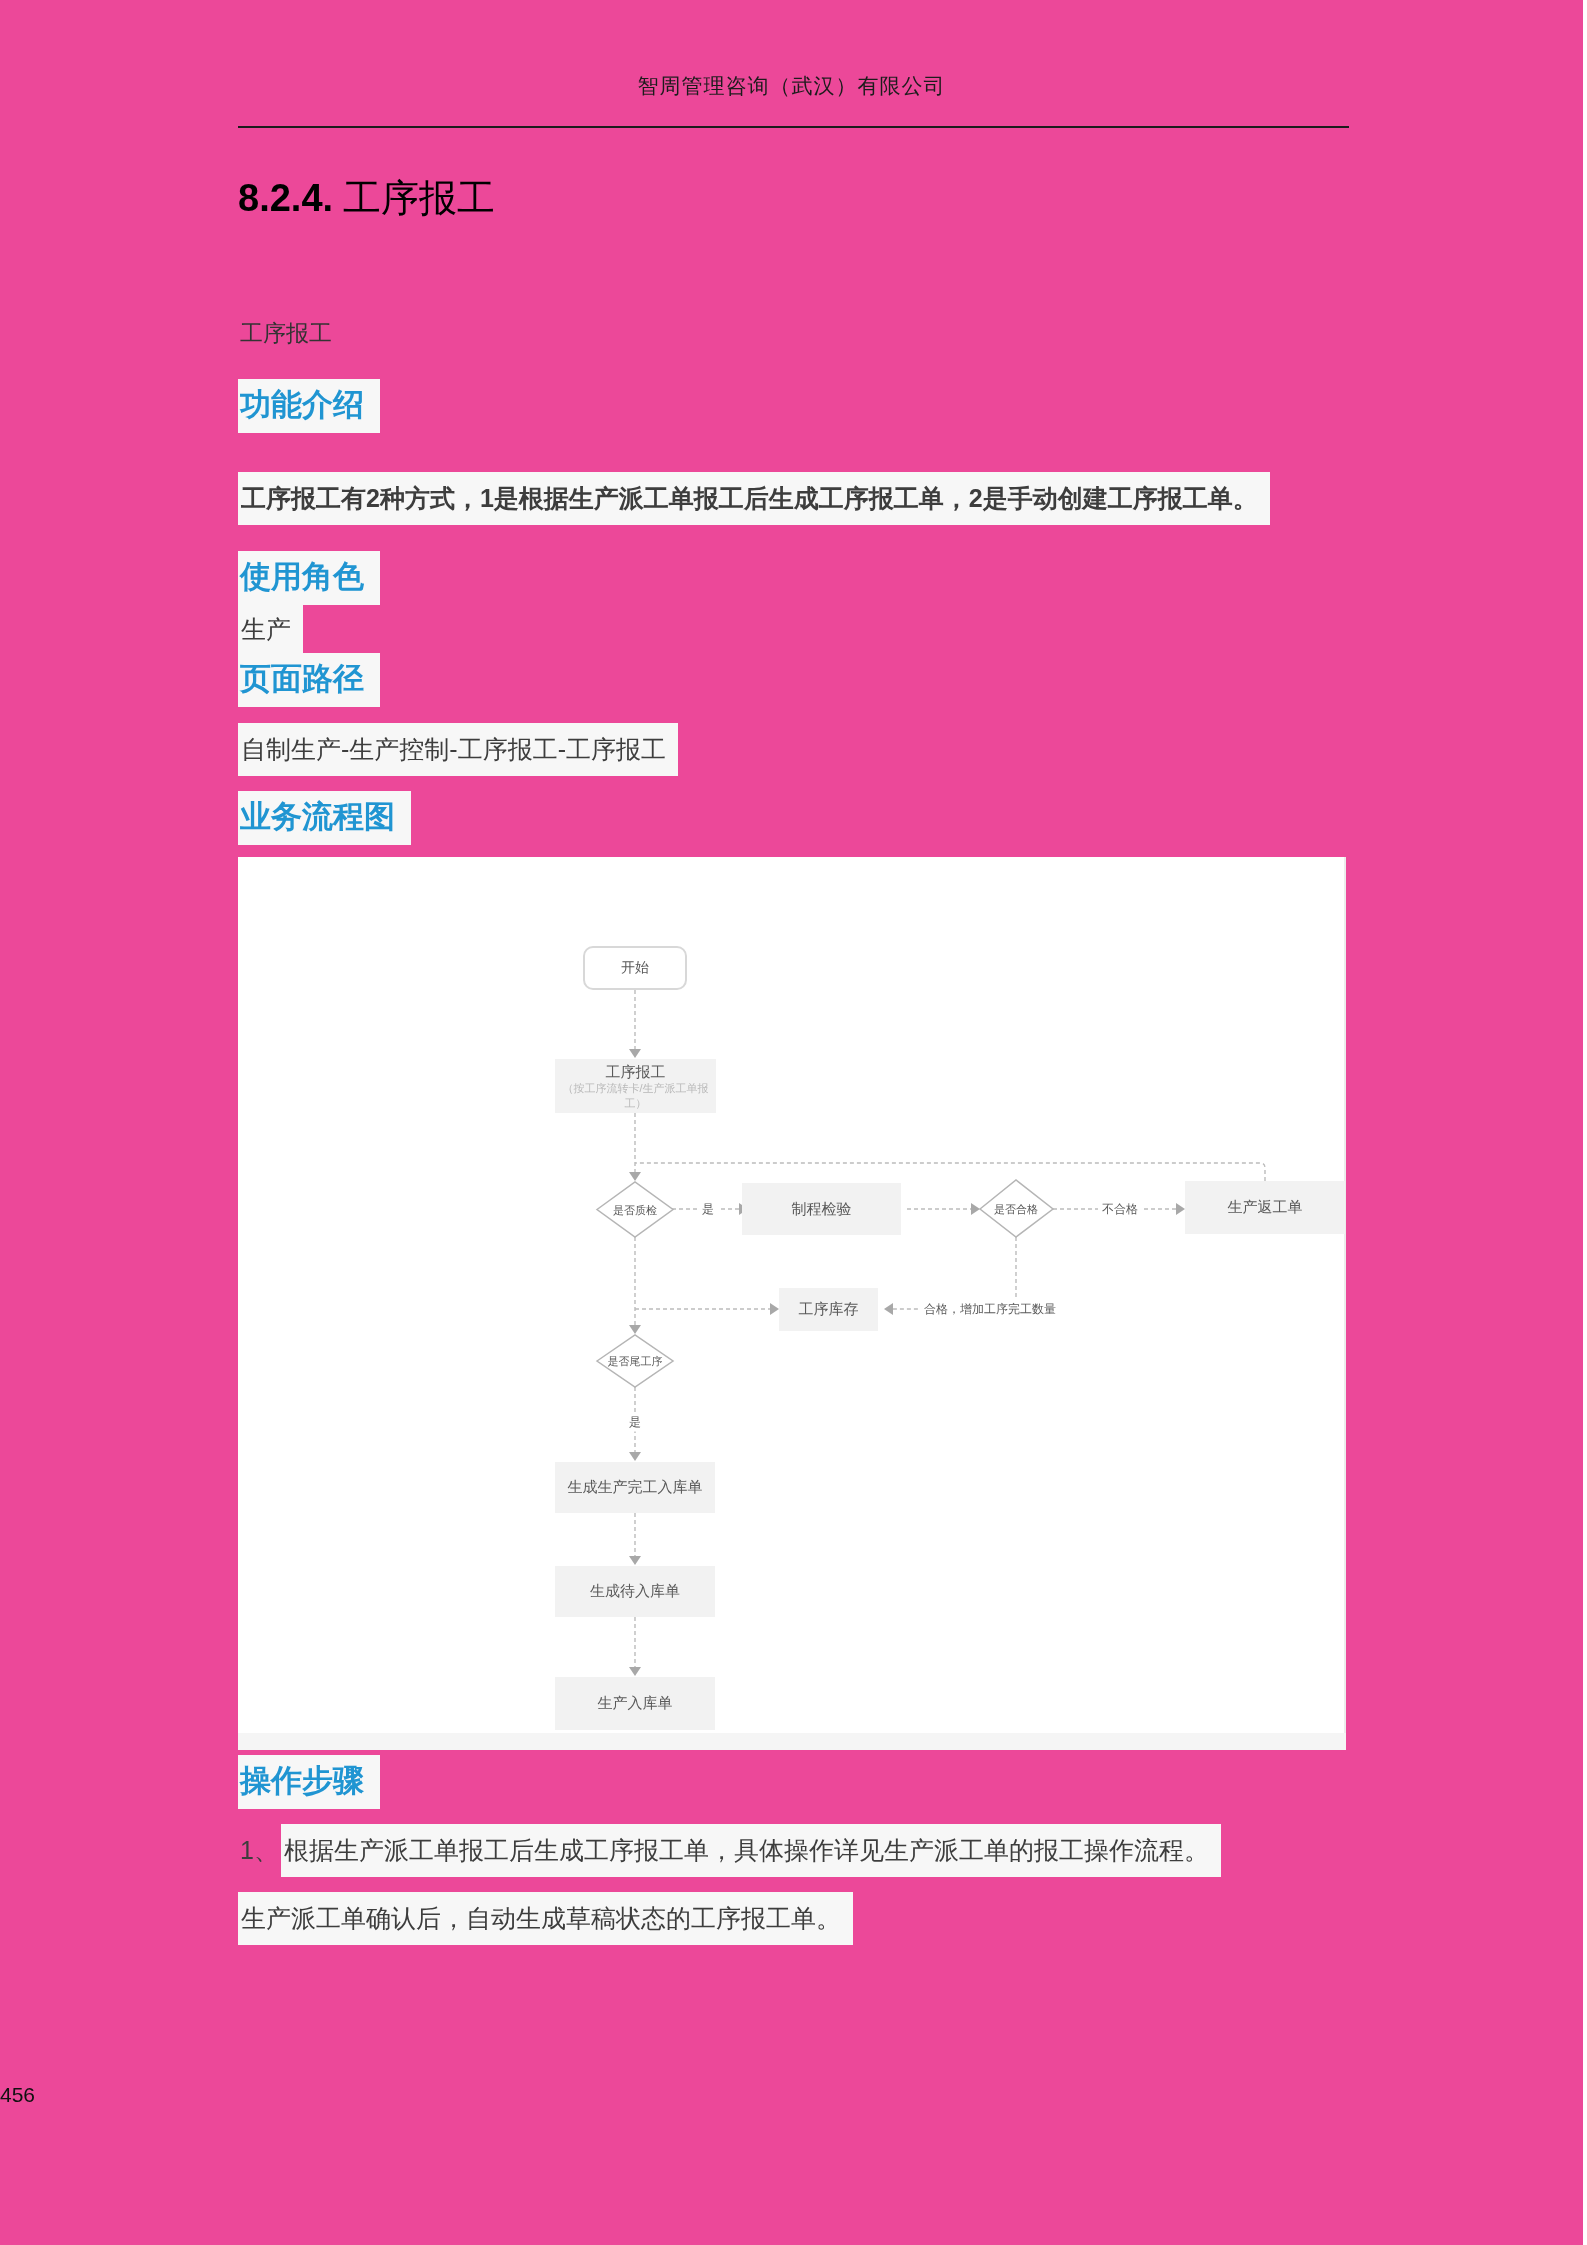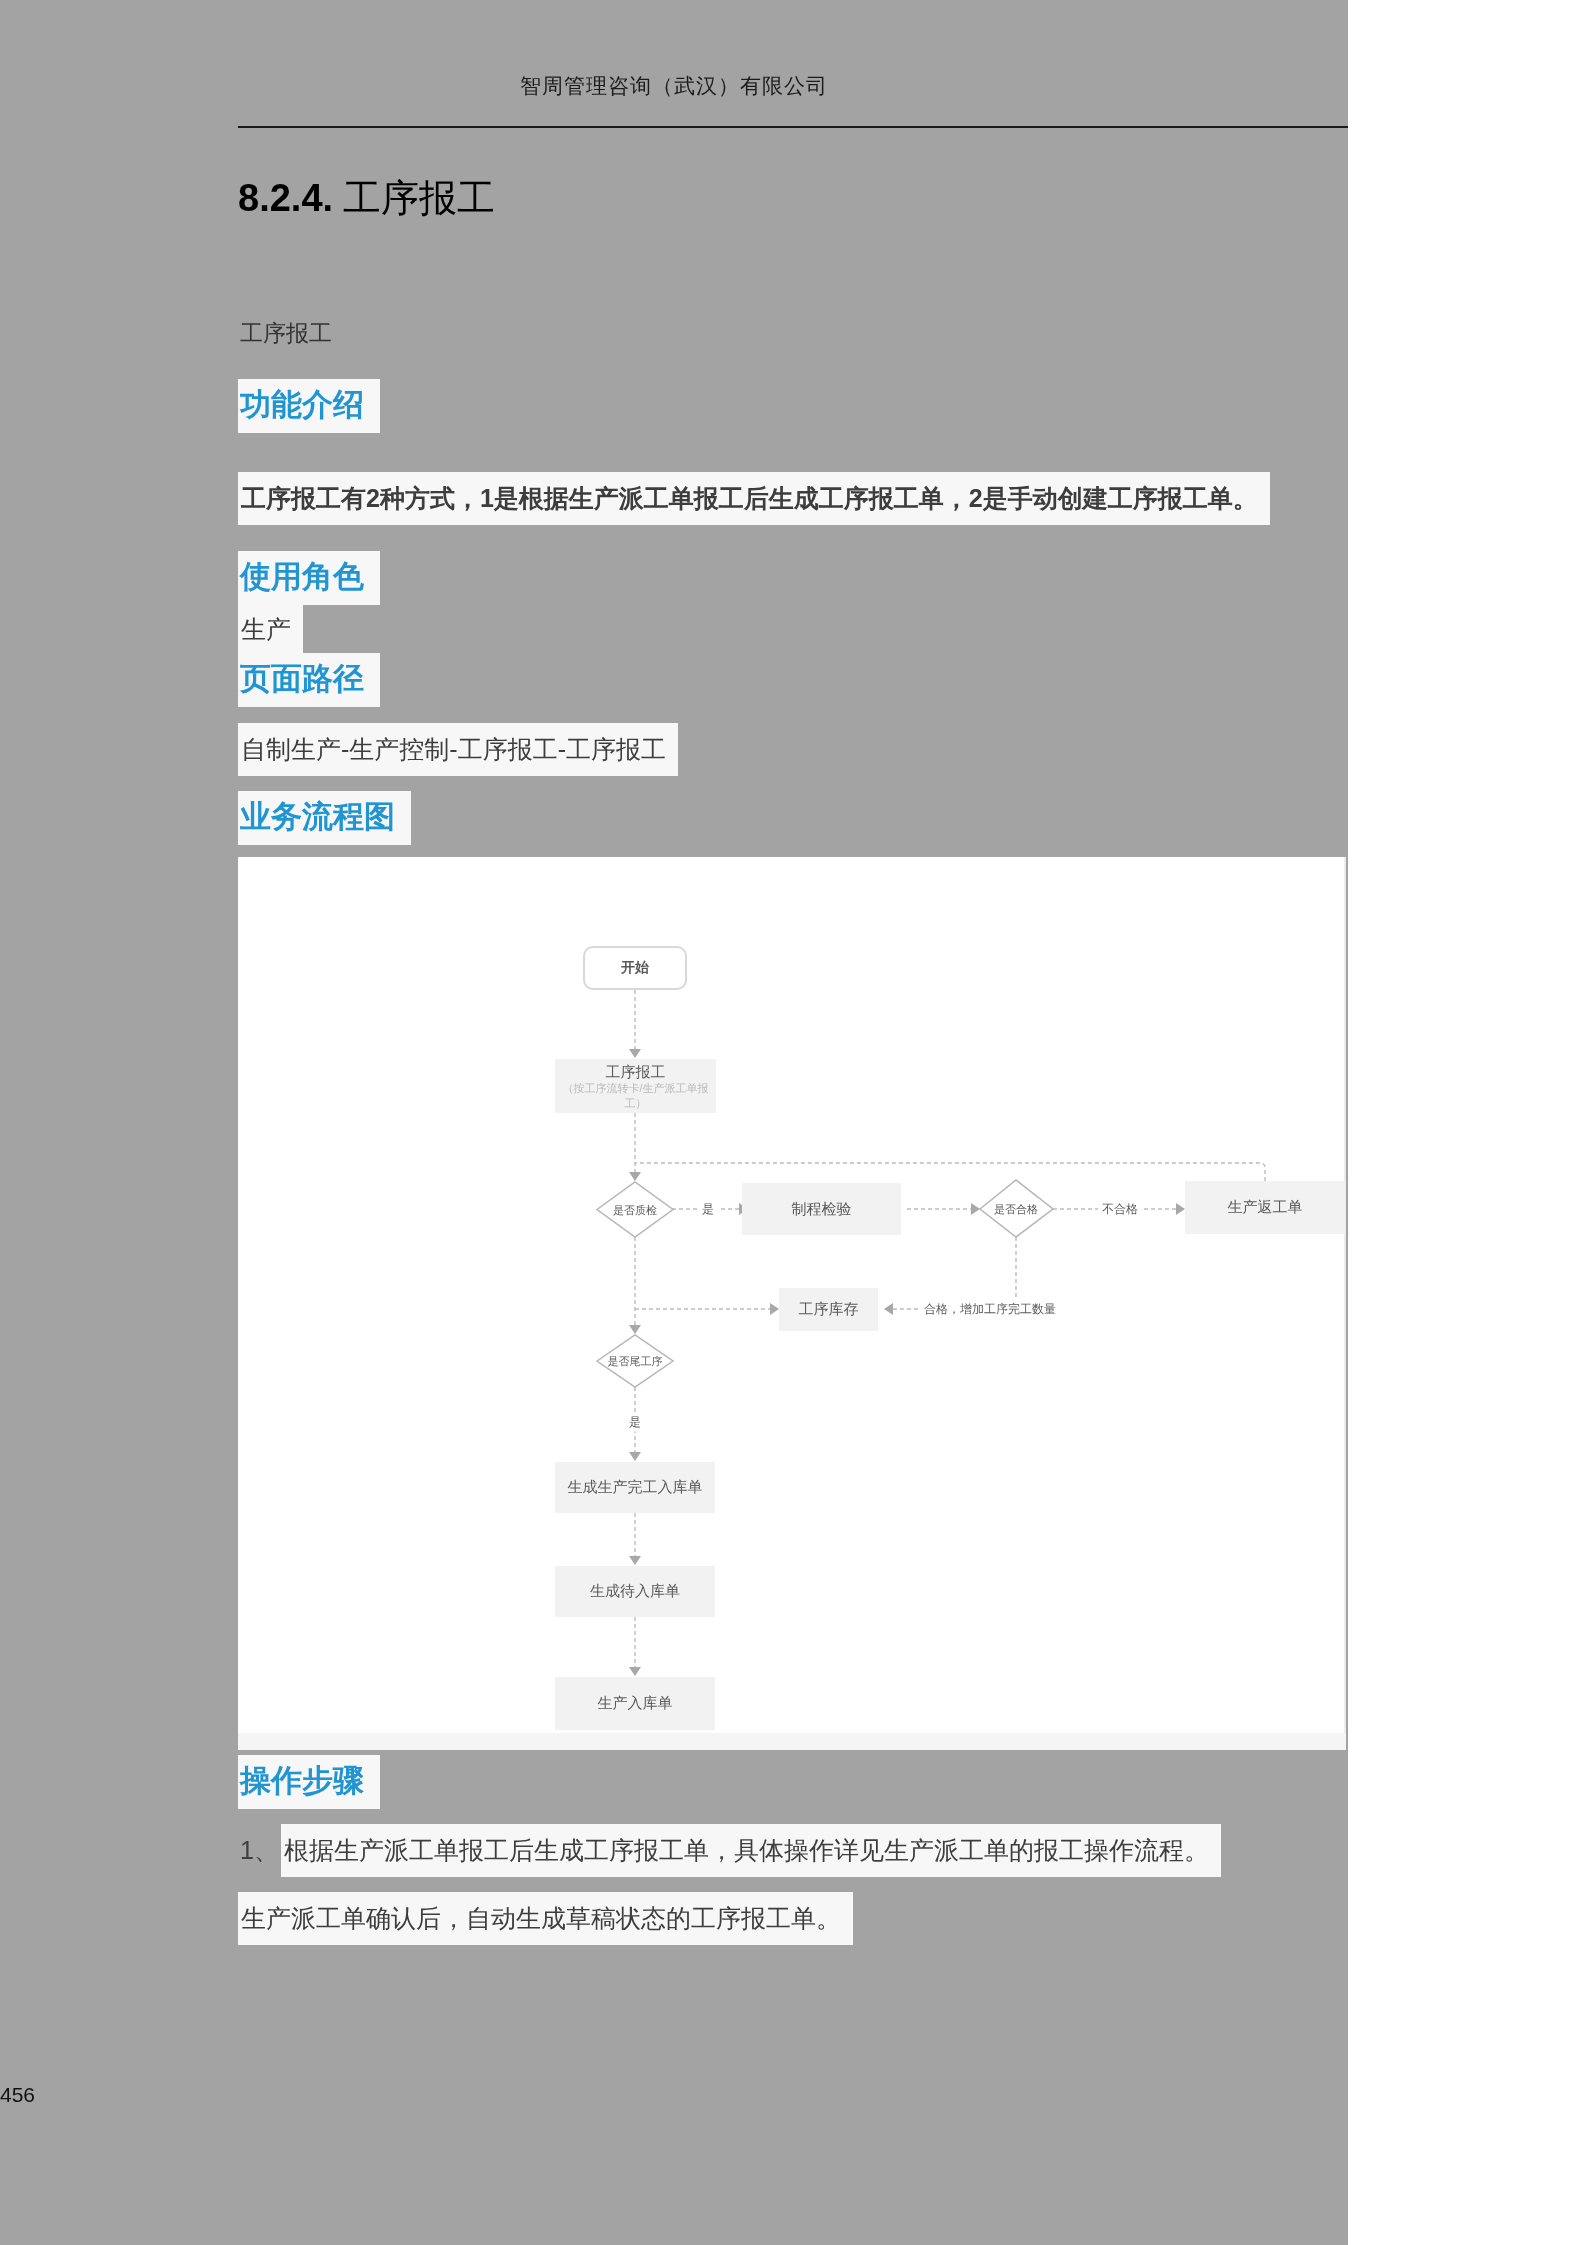--- a/index.html
+++ b/index.html
@@ -1,18 +1,18 @@
 <!DOCTYPE html>
 <html><head>
 <meta charset="utf-8">
 <style>
   * { margin:0; padding:0; box-sizing:border-box; }
   body { background:#fff; }
   .page {
-    position:relative; width:1348px; height:2245px; background:#a3a3a3;
+    position:relative; width:1583px; height:2245px; background:#ec4899;
     font-family:"Liberation Sans","DejaVu Sans",sans-serif; overflow:hidden;
   }
   .header-line { position:absolute; top:72px; left:0; width:100%; text-align:center;
     font-size:21px; color:#1c1c1c; letter-spacing:1px; }
   .hrule { position:absolute; top:126px; left:238px; width:1111px; border-top:2px solid #1b1b1b; }
   .doc-title { position:absolute; top:138px; left:238px; font-size:38px; color:#000;
     display:flex; align-items:baseline; }
   .doc-title .num { font-weight:bold; font-family:"Liberation Sans",sans-serif;margin-top:39px; }
   .doc-title .zh { font-family:"Liberation Serif","DejaVu Serif",serif; margin-left:10px; font-weight:500; }
   .intro-label { position:absolute; top:318px; left:240px; font-size:23px; color:#333;
@@ -25,21 +25,21 @@
   .page-num { position:absolute; top:2083px; left:0; width:100%; text-align:left;
     font-size:21px; color:#111; }
 
   
   .flowchart { position:absolute; left:238px; top:857px; width:1108px; height:893px; background:#fff; }
   .fc-right-edge { position:absolute; right:0; top:0; width:2px; height:876px; background:#ececec; }
   .fc-bottom-strip { position:absolute; left:0; top:876px; width:1108px; height:17px; background:#f5f5f5; }
   .fc-svg { position:absolute; left:0; top:0; }
   .node { position:absolute; background:#f2f2f2; color:#595959; display:flex;
     align-items:center; justify-content:center; text-align:center; font-size:15px; z-index:2; }
-  .node-start { background:#fff; border:2px solid #d8d8d8; border-radius:10px; font-size:14px;font-weight:bold; }
+  .node-start { background:#fff; border:2px solid #d8d8d8; border-radius:10px; font-size:14px; }
   .node-report { flex-direction:column; line-height:1.3; }
   .node-report .sub { font-size:11px; color:#b9b9b9; width:158px; }
   .dlabel { position:absolute; transform:translate(-50%,-50%); font-size:11px; color:#595959;
     z-index:3; white-space:nowrap; }
   .elabel { position:absolute; transform:translate(-50%,-50%); font-size:12px; color:#595959;
     background:#fff; padding:1px 4px; z-index:3; white-space:nowrap; }
   .elabel.wrap { white-space:normal; width:142px; text-align:center; line-height:1.35; }
 </style>
 </head>
 <body>

